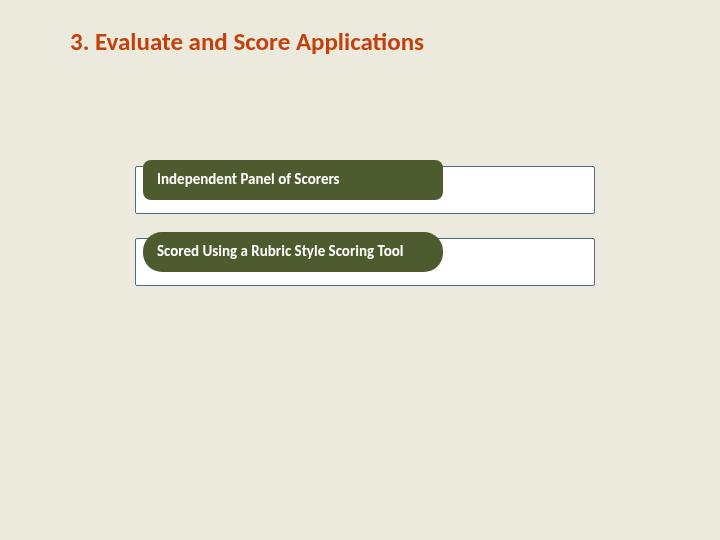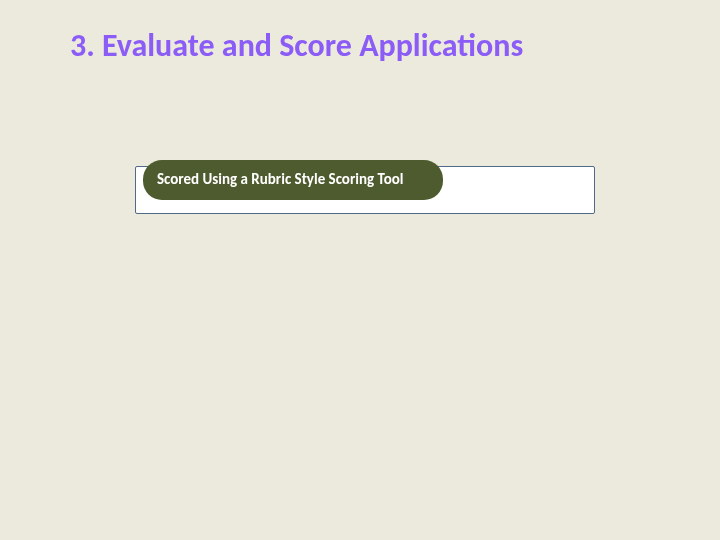--- a/index.html
+++ b/index.html
@@ -15,23 +15,23 @@
     position: relative;
     width: 720px;
     height: 540px;
     box-sizing: border-box;
   }
   .title {
     position: absolute;
     top: 28px;
     left: 70px;
     right: 30px;
-    font-size: 32px;
+    font-size: 25px;
     font-weight: 700;
-    color: #8b5cf6;
+    color: #c2410c;
     line-height: 1.15;
   }
   .content-area {
     position: absolute;
     top: 160px;
     left: 135px;
     width: 460px;
   }
   .row {
     position: relative;
@@ -72,20 +72,26 @@
   }
 </style>
 </head>
 <body>
 
 <div class="slide">
   <div class="title">3. Evaluate and Score Applications</div>
 
   <div class="content-area">
 
+    <div class="row">
+      <div class="row-bg"></div>
+      <div class="pill">
+        <span>Independent Panel of Scorers</span>
+      </div>
+    </div>
 
     <div class="row">
       <div class="row-bg"></div>
       <div class="pill two-line">
         <span>Scored Using a Rubric Style Scoring Tool</span>
       </div>
     </div>
 
   </div>
 </div>

